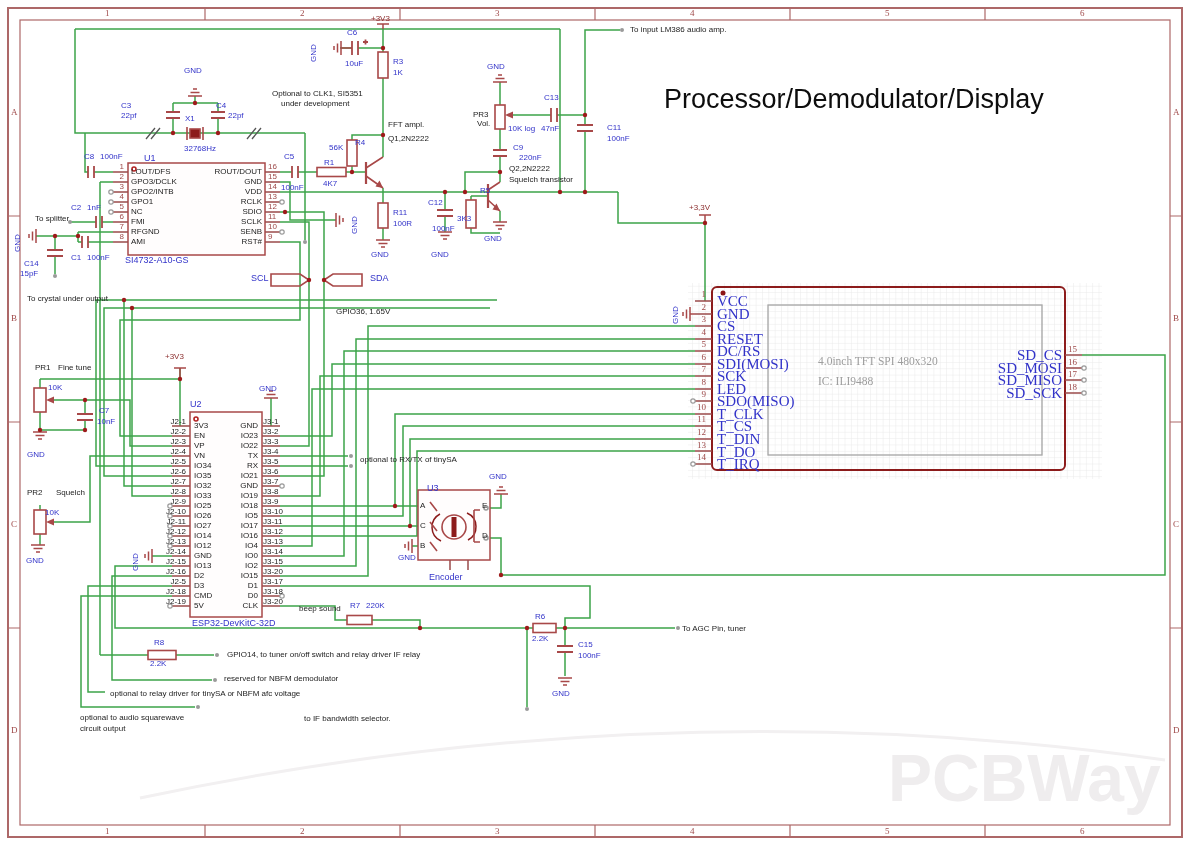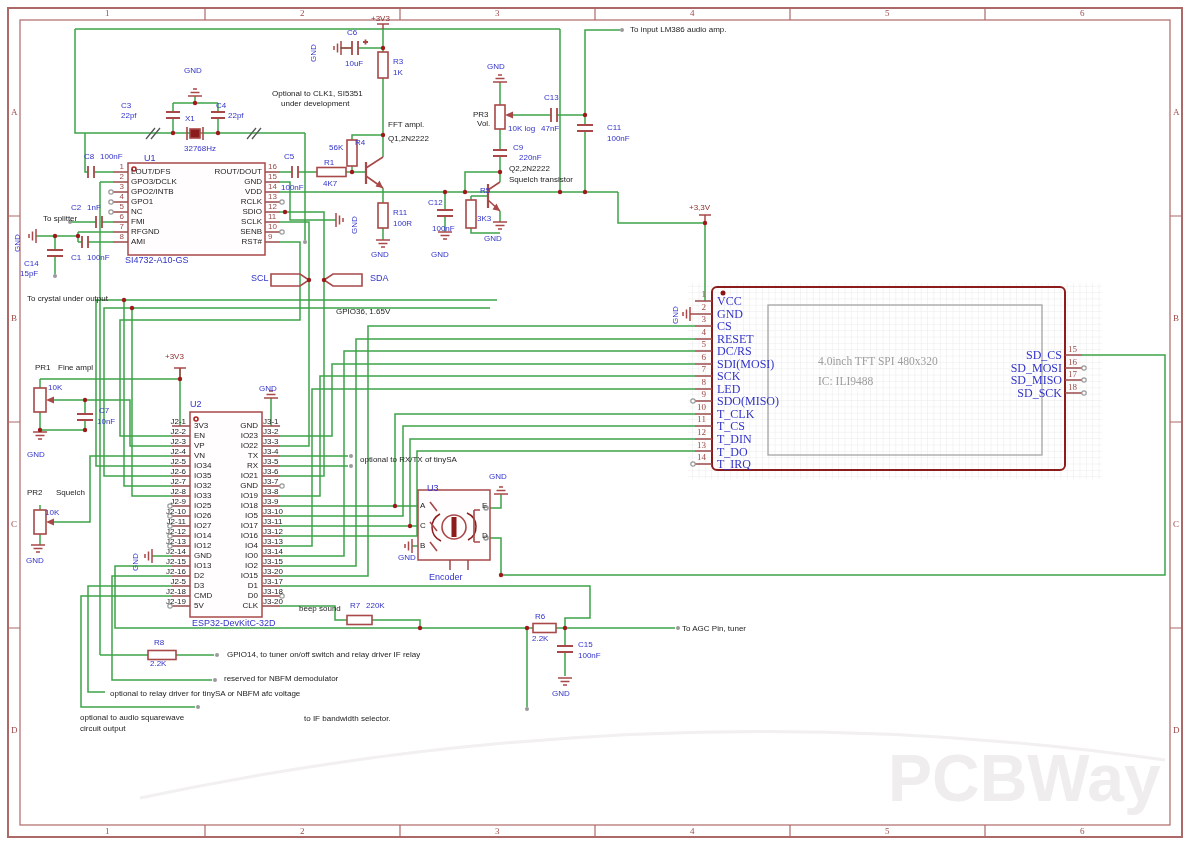--- a/index.html
+++ b/index.html
@@ -14,21 +14,21 @@
   .ser{font-family:"Liberation Serif",serif;}
   .v{writing-mode:vertical-rl;transform:rotate(180deg);}
   .pins{position:absolute;font-size:8px;color:#1c1c1c;white-space:nowrap;}
   .p10 div{height:10px;line-height:10px;}
   .p125 div{height:12.55px;line-height:12.55px;}
   .ra{text-align:right;}
   .title{position:absolute;font-size:27px;color:#0d0d0d;letter-spacing:0px;}
   .fl{position:absolute;font-family:"Liberation Serif",serif;font-size:9px;color:#a04b4b;}
   .wm{position:absolute;left:888px;top:740px;font-size:66px;font-weight:bold;
       color:#efedee;font-family:"Liberation Sans",sans-serif;}
-  .tftname{color:#3233c9;font-family:"Liberation Serif",serif;font-size:12px;}
+  .tftname{color:#3233c9;font-family:"Liberation Serif",serif;font-size:15px;}
   .tftnum{color:#9e4a4a;font-family:"Liberation Serif",serif;font-size:9px;}
 </style>
 </head>
 <body>
 
 <svg width="1190" height="845" viewBox="0 0 1190 845" style="position:absolute;left:0;top:0">
   <defs>
     <pattern id="gp" width="6.35" height="6.35" patternUnits="userSpaceOnUse">
       <path d="M6.35 0H0V6.35" fill="none" stroke="#e9e9e9" stroke-width="1"></path>
     </pattern>
@@ -226,20 +226,21 @@
     <circle cx="693" cy="401" r="2.2"></circle>
       <circle cx="693" cy="464" r="2.2"></circle>
     <circle cx="1084" cy="368" r="2.2"></circle>
       <circle cx="1084" cy="380" r="2.2"></circle>
       <circle cx="1084" cy="393" r="2.2"></circle>
   </g>
 </svg>
 
 <div id="labels">
 
+  <div class="title" style="left:664px;top:84px">Processor/Demodulator/Display</div>
   <div class="wm">PCBWay</div>
 
   <span class="fl" style="left:105px;top:8px">1</span>
   <span class="fl" style="left:300px;top:8px">2</span>
   <span class="fl" style="left:495px;top:8px">3</span>
   <span class="fl" style="left:690px;top:8px">4</span>
   <span class="fl" style="left:885px;top:8px">5</span>
   <span class="fl" style="left:1080px;top:8px">6</span>
   <span class="fl" style="left:105px;top:826px">1</span>
   <span class="fl" style="left:300px;top:826px">2</span>
@@ -311,23 +312,23 @@
   <span class="lbl" style="left:473px;top:110px">PR3</span>
   <span class="lbl" style="left:477px;top:119px">Vol.</span>
   <span class="lbl b" style="left:508px;top:124px">10K log</span>
   <span class="lbl b" style="left:544px;top:93px">C13</span>
   <span class="lbl b" style="left:541px;top:124px">47nF</span>
   <span class="lbl b" style="left:607px;top:123px">C11</span>
   <span class="lbl b" style="left:607px;top:134px">100nF</span>
   <span class="lbl b" style="left:513px;top:143px">C9</span>
   <span class="lbl b" style="left:519px;top:153px">220nF</span>
   <span class="lbl b" style="left:480px;top:186px">R5</span>
-  <span class="lbl b" style="left:477px;top:214px">3K3</span>
+  <span class="lbl b" style="left:457px;top:214px">3K3</span>
   <span class="lbl" style="left:35px;top:363px">PR1</span>
-  <span class="lbl" style="left:58px;top:363px">Fine ampl</span>
+  <span class="lbl" style="left:58px;top:363px">Fine tune</span>
   <span class="lbl b" style="left:48px;top:383px">10K</span>
   <span class="lbl" style="left:27px;top:488px">PR2</span>
   <span class="lbl" style="left:56px;top:488px">Squelch</span>
   <span class="lbl b" style="left:45px;top:508px">10K</span>
   <span class="lbl b" style="left:99px;top:406px">C7</span>
   <span class="lbl b" style="left:97px;top:417px">10nF</span>
   <span class="lbl b" style="left:350px;top:601px">R7</span>
   <span class="lbl b" style="left:366px;top:601px">220K</span>
   <span class="lbl b" style="left:535px;top:612px">R6</span>
   <span class="lbl b" style="left:532px;top:634px">2.2K</span>
@@ -343,21 +344,21 @@
   <span class="lbl b f9" style="left:427px;top:483px">U3</span>
   <span class="lbl b f9" style="left:429px;top:572px">Encoder</span>
 
   <span class="lbl" style="left:272px;top:89px">Optional to CLK1, SI5351</span>
   <span class="lbl" style="left:281px;top:99px">under development</span>
   <span class="lbl" style="left:388px;top:120px">FFT ampl.</span>
   <span class="lbl" style="left:388px;top:134px">Q1,2N2222</span>
   <span class="lbl" style="left:509px;top:164px">Q2,2N2222</span>
   <span class="lbl" style="left:509px;top:175px">Squelch transistor</span>
   <span class="lbl" style="left:630px;top:25px">To input LM386 audio amp.</span>
-  <span class="lbl" style="left:43px;top:214px">To splitter</span>
+  <span class="lbl" style="left:35px;top:214px">To splitter</span>
   <span class="lbl" style="left:27px;top:294px">To crystal under output</span>
   <span class="lbl" style="left:336px;top:307px">GPIO36, 1.65V</span>
   <span class="lbl" style="left:360px;top:455px">optional to RX/TX of tinySA</span>
   <span class="lbl" style="left:299px;top:604px">beep sound</span>
   <span class="lbl" style="left:682px;top:624px">To AGC Pin, tuner</span>
   <span class="lbl" style="left:227px;top:650px">GPIO14, to tuner on/off switch and relay driver IF relay</span>
   <span class="lbl" style="left:224px;top:674px">reserved for NBFM demodulator</span>
   <span class="lbl" style="left:110px;top:689px">optional to relay driver for tinySA or NBFM afc voltage</span>
   <span class="lbl" style="left:80px;top:713px">optional to audio squarewave</span>
   <span class="lbl" style="left:80px;top:724px">circuit output</span>

